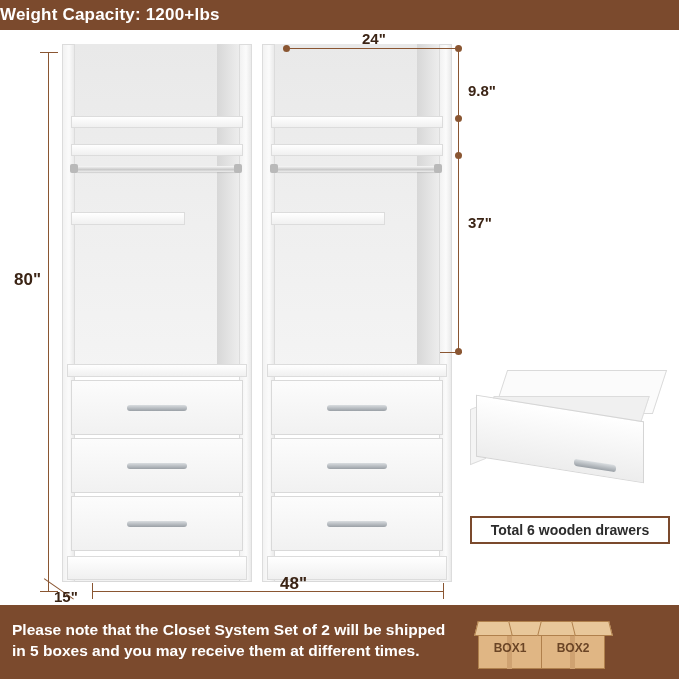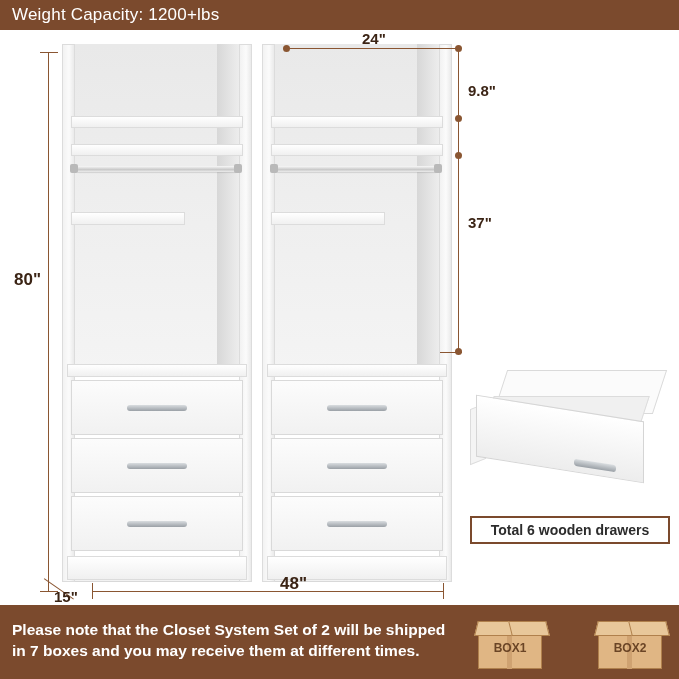--- a/index.html
+++ b/index.html
@@ -27,22 +27,22 @@
     top: 0;
     width: 679px;
     height: 30px;
     background: #7b4a2d;
     display: flex;
     align-items: center;
   }
   .top-banner .txt {
     color: #ffffff;
     font-size: 17px;
-    font-weight: normal;
-    padding-left: 12px;
+    font-weight: bold;
+    padding-left: 0;
     letter-spacing: 0.2px;
   }
 
   
   .bottom-banner {
     position: absolute;
     left: 0;
     bottom: 0;
     width: 679px;
     height: 74px;
@@ -434,31 +434,31 @@
       <div class="sd-handle"></div>
     </div>
 
     <div class="sd-caption-box">
       <span class="cap">Total 6 wooden drawers</span>
     </div>
 
   </div>
 
   <div class="bottom-banner">
-    <div class="note">Please note that the Closet System Set of 2 will be shipped in 7 boxes and you may receive them at different times.</div>
+    <div class="note">Please note that the Closet System Set of 2 will be shipped in 5 boxes and you may receive them at different times.</div>
 
     <div class="box" style="left:474px; top:9px;">
       <div class="body"></div>
       <div class="tape"></div>
       <div class="lid-l"></div>
       <div class="lid-r"></div>
       <div class="label">BOX1</div>
     </div>
 
-    <div class="box" style="left:594px; top:9px;">
+    <div class="box" style="left:537px; top:9px;">
       <div class="body"></div>
       <div class="tape"></div>
       <div class="lid-l"></div>
       <div class="lid-r"></div>
       <div class="label">BOX2</div>
     </div>
   </div>
 
 </div>
 

